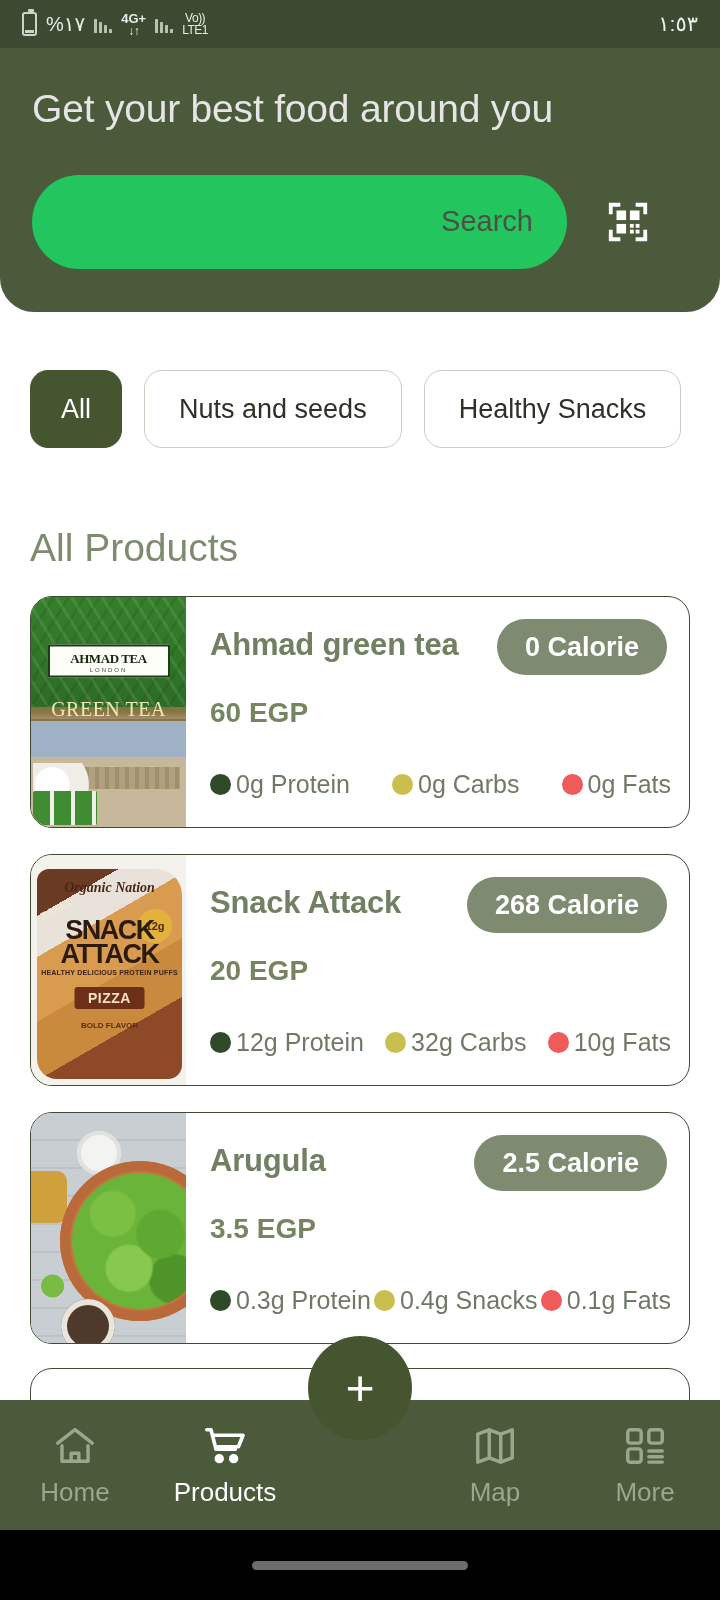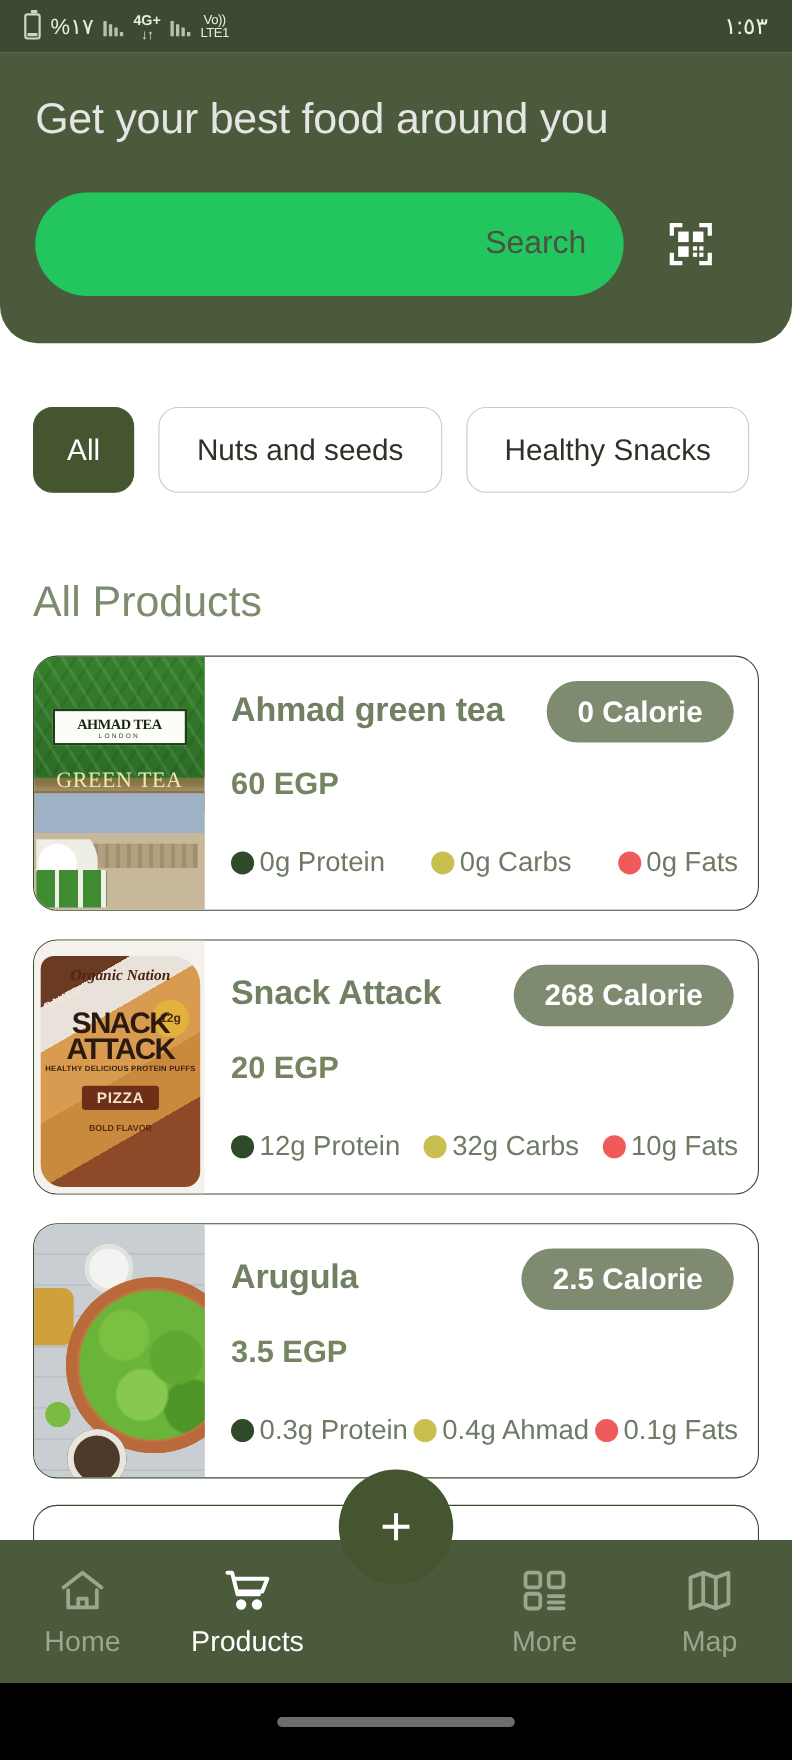--- a/index.html
+++ b/index.html
@@ -470,21 +470,21 @@
         <div class="card-name">Arugula</div>
         <div class="cal-badge">2.5 Calorie</div>
         <div class="card-price">3.5 EGP</div>
         <div class="macros">
           <span class="macro protein">
             <span class="dot" style="background:#2f4a28"></span>
             <span>0.3g Protein</span>
           </span>
           <span class="macro carbs">
             <span class="dot" style="background:#c8bf4e"></span>
-            <span>0.4g Ahmad</span>
+            <span>0.4g Snacks</span>
           </span>
           <span class="macro fats">
             <span class="dot" style="background:#ef5a5a"></span>
             <span>0.1g Fats</span>
           </span>
         </div>
       </div>
     </div>
   </div>
 
@@ -506,38 +506,38 @@
     <div class="nav-item active">
       <svg class="nav-ico" viewBox="0 0 24 24" fill="none" stroke="#ffffff" stroke-width="1.9" stroke-linecap="round" stroke-linejoin="round">
         <path d="M2.5 3.5h2.2l2.6 10.2h10.1"></path>
           <path d="M6.4 6.4h15L19 12.4H7.6"></path>
         <circle cx="9" cy="18.6" r="1.5" fill="#ffffff"></circle>
           <circle cx="16.5" cy="18.6" r="1.5" fill="#ffffff"></circle>
       </svg>
       <span class="label">Products</span>
     </div>
     <div class="nav-spacer"></div>
+    <div class="nav-item">
+      <svg class="nav-ico" viewBox="0 0 24 24" fill="none" stroke="#9aa78d" stroke-width="1.8" stroke-linecap="round" stroke-linejoin="round">
+        <path d="M3 5.8 9 3.6v14.6L3 20.4V5.8z"></path>
+          <path d="M9 3.6l6 2.2v14.6L9 18.2"></path>
+          <path d="M15 5.8l6-2.2v14.6l-6 2.2"></path>
+      </svg>
+      <span class="label">Map</span>
+    </div>
     <div class="nav-item">
       <svg class="nav-ico" viewBox="0 0 24 24" fill="none" stroke="#9aa78d" stroke-width="1.8" stroke-linecap="round" stroke-linejoin="round">
         <rect x="3" y="3.5" width="7" height="7" rx="1.4"></rect>
         <rect x="14" y="3.5" width="7" height="7" rx="1.4"></rect>
         <rect x="3" y="13.5" width="7" height="7" rx="1.4"></rect>
         <path d="M14 14.6h7"></path>
           <path d="M14 17.6h7"></path>
           <path d="M14 20.4h7"></path>
       </svg>
       <span class="label">More</span>
     </div>
-    <div class="nav-item">
-      <svg class="nav-ico" viewBox="0 0 24 24" fill="none" stroke="#9aa78d" stroke-width="1.8" stroke-linecap="round" stroke-linejoin="round">
-        <path d="M3 5.8 9 3.6v14.6L3 20.4V5.8z"></path>
-          <path d="M9 3.6l6 2.2v14.6L9 18.2"></path>
-          <path d="M15 5.8l6-2.2v14.6l-6 2.2"></path>
-      </svg>
-      <span class="label">Map</span>
-    </div>
   </div>
 
   <div class="gesturebar">
     <div class="pill"></div>
   </div>
 
 </div>
 
 </body></html>

